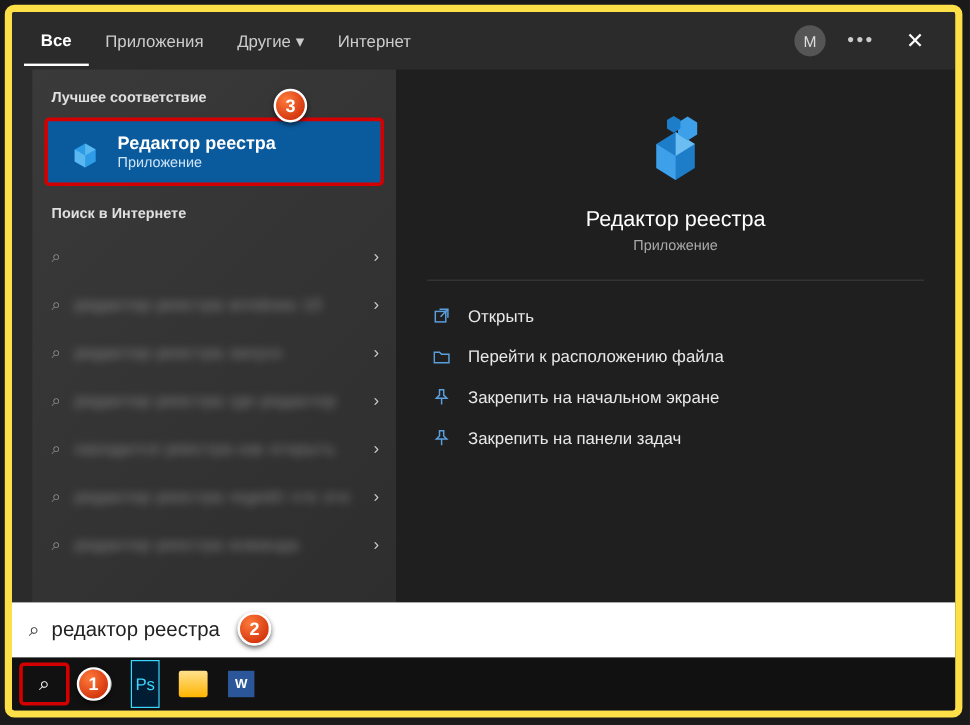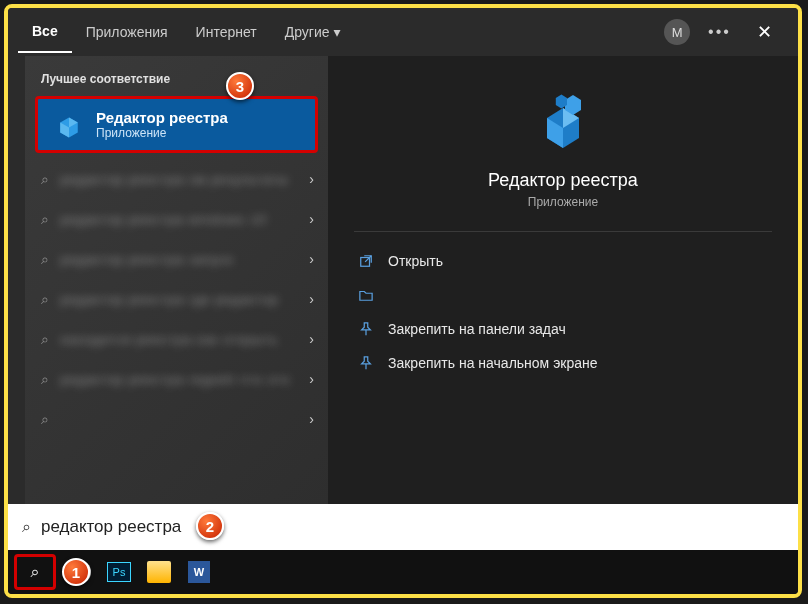--- a/index.html
+++ b/index.html
@@ -6,21 +6,21 @@
   body {
     background: #1a1a1a;
     font-family: "Segoe UI", Arial, sans-serif;
     color: #fff;
     width: 808px;
     height: 604px;
     overflow: hidden;
     position: relative;
   }
   .container {
-    border: 4px solid #fde047;
+    border: 6px solid #fde047;
     border-radius: 8px;
     margin: 4px;
     width: 798px;
     height: 594px;
     background: #2b2b2b;
     position: relative;
     overflow: hidden;
   }
   .header {
     display: flex;
@@ -121,21 +121,21 @@
     border: 3px solid #d40000; border-radius: 4px;
     display: flex; align-items: center; justify-content: center;
     color: #fff; font-size: 16px;
   }
   .tb-icon {
     width: 34px; height: 34px; display: flex;
     align-items: center; justify-content: center;
     font-size: 15px;
   }
   .tb-y { background: #fff; border-radius: 50%; width: 24px; height: 24px; color: #d40000; font-weight: bold; display: flex; align-items: center; justify-content: center; }
-  .tb-ps { background: #001d33; width: 24px; height: 20px; font-size: 11px; color: #3cd6ff; display: flex; align-items: center; justify-content: center; border: 1px solid #3cd6ff; }
+  .tb-ps { background: #001d33; width: 24px; height: 40px; font-size: 14px; color: #3cd6ff; display: flex; align-items: center; justify-content: center; border: 1px solid #3cd6ff; }
   .tb-folder { width: 24px; height: 22px; background: linear-gradient(#ffe18d,#ffb400); border-radius: 2px; position: relative; }
   .tb-word { width: 22px; height: 22px; background: #2b579a; display: flex; align-items: center; justify-content: center; color: #fff; font-size: 11px; font-weight: bold; }
   .annot {
     position: absolute;
     width: 28px; height: 28px; border-radius: 50%;
     background: radial-gradient(circle at 35% 30%, #ff7a3a, #c62000);
     border: 2px solid #fff;
     color: #fff; font-weight: bold; font-size: 15px;
     display: flex; align-items: center; justify-content: center;
     box-shadow: 0 2px 4px rgba(0,0,0,0.6);
@@ -145,25 +145,25 @@
 </style>
 </head>
 <body>
 
 <div class="container">
 
   <div class="header">
     <div class="tabs">
       <div class="tab active">Все</div>
       <div class="tab">Приложения</div>
-      <div class="tab">Интернет</div>
       <div class="tab">
         <span>Другие</span>
         <span>▾</span>
       </div>
+      <div class="tab">Интернет</div>
     </div>
     <div class="header-right">
       <div class="avatar">M</div>
       <div class="dots">•••</div>
       <div class="close-x">✕</div>
     </div>
   </div>
 
   <div class="body">
     <div class="left">
@@ -180,25 +180,25 @@
               <polygon points="24,12 38,20 24,28"></polygon>
             </g>
           </svg>
         </div>
         <div class="rtext">
           <div class="t1">Редактор реестра</div>
           <div class="t2">Приложение</div>
         </div>
       </div>
 
-
-      <div class="web-item">
-          <div class="wl">
-            <span class="mag">⌕</span>
-            <span class="blur">редактор реестра см результаты</span>
+      <div class="section-h">Поиск в Интернете</div>
+
+      <div class="web-item">
+          <div class="wl">
+            <span class="mag">⌕</span>
           </div>
           <span class="chev">›</span>
         </div>
       <div class="web-item">
           <div class="wl">
             <span class="mag">⌕</span>
             <span class="blur">редактор реестра windows 10</span>
           </div>
           <span class="chev">›</span>
         </div>
@@ -226,20 +226,21 @@
       <div class="web-item">
           <div class="wl">
             <span class="mag">⌕</span>
             <span class="blur">редактор реестра regedit что это</span>
           </div>
           <span class="chev">›</span>
         </div>
       <div class="web-item">
           <div class="wl">
             <span class="mag">⌕</span>
+            <span class="blur">редактор реестра команда</span>
           </div>
           <span class="chev">›</span>
         </div>
 
     </div>
 
     <div class="right">
       <div class="preview-top">
         <div class="big-icon">
           <svg width="64" height="64" viewBox="0 0 64 64">
@@ -266,39 +267,40 @@
             </svg>
         </span>
         <span>Открыть</span>
       </div>
       <div class="action">
         <span class="ai">
           <svg width="14" height="14" viewBox="0 0 16 16" stroke="#5aa0e0" fill="none" stroke-width="1.4">
               <path d="M1 4h5l2 2h7v8H1z"></path>
             </svg>
         </span>
+        <span>Перейти к расположению файла</span>
+      </div>
+      <div class="action">
+        <span class="ai">
+          <svg width="14" height="14" viewBox="0 0 16 16" stroke="#5aa0e0" fill="none" stroke-width="1.4">
+              <path d="M6 1h4v5l3 3H3l3-3z"></path>
+              <path d="M8 9v6"></path>
+            </svg>
+        </span>
+        <span>Закрепить на начальном экране</span>
       </div>
       <div class="action">
         <span class="ai">
           <svg width="14" height="14" viewBox="0 0 16 16" stroke="#5aa0e0" fill="none" stroke-width="1.4">
               <path d="M6 1h4v5l3 3H3l3-3z"></path>
               <path d="M8 9v6"></path>
             </svg>
         </span>
         <span>Закрепить на панели задач</span>
       </div>
-      <div class="action">
-        <span class="ai">
-          <svg width="14" height="14" viewBox="0 0 16 16" stroke="#5aa0e0" fill="none" stroke-width="1.4">
-              <path d="M6 1h4v5l3 3H3l3-3z"></path>
-              <path d="M8 9v6"></path>
-            </svg>
-        </span>
-        <span>Закрепить на начальном экране</span>
-      </div>
     </div>
   </div>
 
   <div class="searchbar">
     <span class="sicon">⌕</span>
     <input type="text" value="редактор реестра" style="">
   </div>
 
   <div class="taskbar">
     <div class="tb-search">

